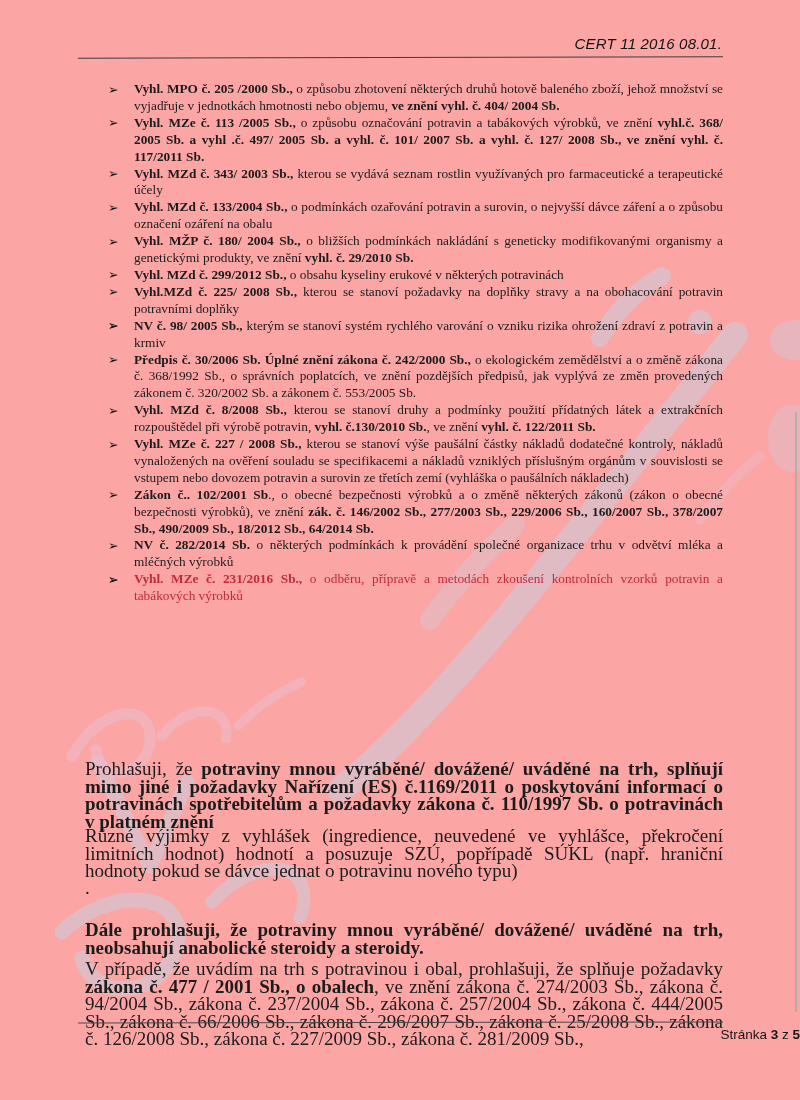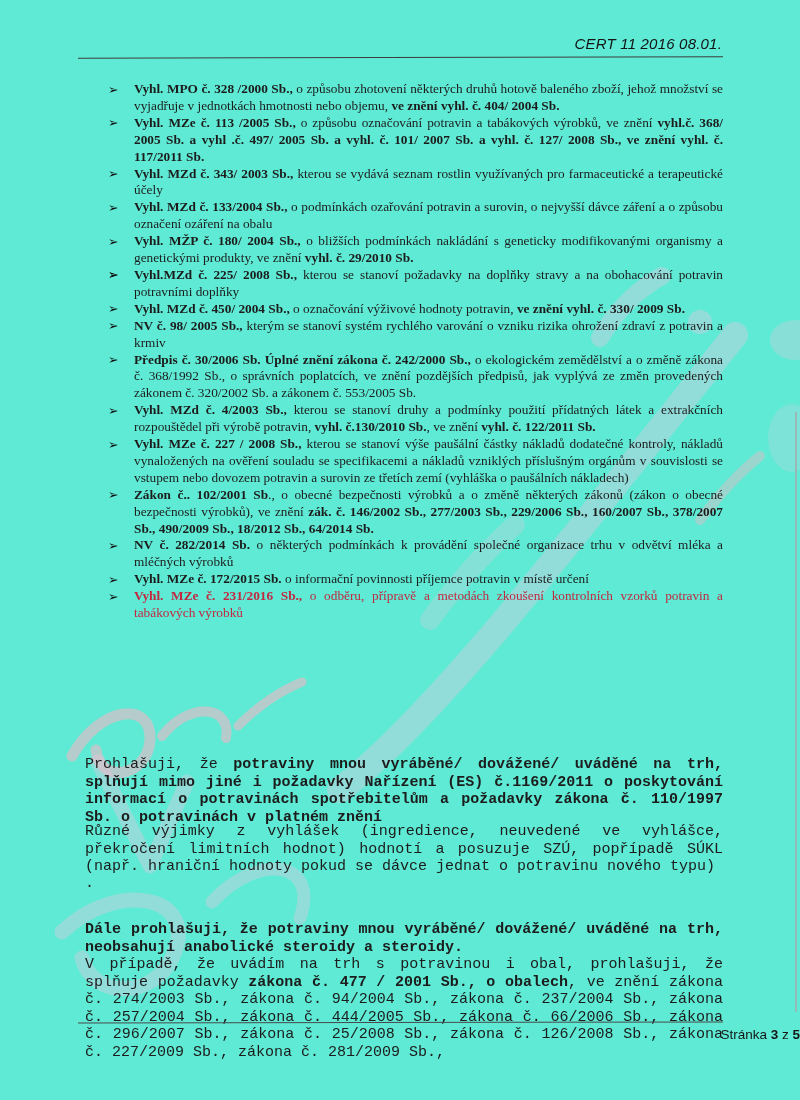--- a/index.html
+++ b/index.html
@@ -1,18 +1,18 @@
 <!DOCTYPE html>
 <html style="--red-text: #c22840; --wm-blue: #c7d1e0; --wm-pink: #edbac7;"><head>
 <meta charset="utf-8">
 <style>
   html,body { margin:0; padding:0; background:#e8e8e8; }
   .page {
     position:relative; width:800px; height:1100px; margin:0 auto;
-    background:#5eead4; overflow:hidden;
+    background:#fca5a5; overflow:hidden;
     font-family:"Liberation Serif", serif; color:#1c1c1c;
   }
   .layer-text { position:relative; z-index:2; }
   .watermark { position:absolute; inset:0; z-index:1; pointer-events:none; }
 
   .doc-code {
     position:absolute; top:35px; right:78px;
     font-family:"Liberation Sans", sans-serif;
     font-style:italic; font-size:15px; letter-spacing:0.2px; color:#141414;
   }
@@ -32,22 +32,22 @@
   }
   .reg-item .bullet {
     position:absolute; left:0; top:0.5px; font-size:12.5px; color:#111;
   }
   .b { font-weight:700; }
   .red { color:var(--red-text,#c22840); }
   .red .bullet { color:#111; }
 
   .para {
     position:absolute; left:85px; width:638px;
-    font-size:15px; line-height:17.5px;
-    text-align:justify; text-justify:inter-word;font-family:Liberation Mono, monospace;
+    font-size:19px; line-height:17.5px;
+    text-align:justify; text-justify:inter-word;
   }
   .para.p1 { top:741px; }
   .para.p2 { top:808px; }
   .para.pdot { top:860px; text-align:left; }
   .para.p3 { top:873px;margin-top:48px; }
   .para.p4 { top:941px; }
 
   .footer-rule {
     position:absolute; top:1022px; left:78px; width:645px;
     border-top:1.5px solid #4a4a4a; transform:rotate(-0.1deg);
@@ -91,35 +91,35 @@
       </g>
     </g>
   </svg>
 
   <div class="layer-text">
 
     <span class="doc-code">CERT 11 2016 08.01.</span>
     <div class="header-rule"></div>
 
     <ul class="reg-list" id="regList">
-        <li class="reg-item"><span class="bullet">➢</span><span><span class="b">Vyhl. MPO č. 328 /2000 Sb.,</span><span> o způsobu zhotovení některých druhů hotově baleného zboží, jehož množství se vyjadřuje v jednotkách hmotnosti nebo objemu, </span><span class="b">ve znění vyhl. č. 404/ 2004 Sb.</span></span></li>
+        <li class="reg-item"><span class="bullet">➢</span><span><span class="b">Vyhl. MPO č. 205 /2000 Sb.,</span><span> o způsobu zhotovení některých druhů hotově baleného zboží, jehož množství se vyjadřuje v jednotkách hmotnosti nebo objemu, </span><span class="b">ve znění vyhl. č. 404/ 2004 Sb.</span></span></li>
         <li class="reg-item"><span class="bullet">➢</span><span><span class="b">Vyhl. MZe č. 113 /2005 Sb.,</span><span> o způsobu označování potravin a tabákových výrobků, ve znění </span><span class="b">vyhl.č. 368/ 2005 Sb. a vyhl .č. 497/ 2005 Sb. a vyhl. č. 101/ 2007 Sb. a vyhl. č. 127/ 2008 Sb., ve znění vyhl. č. 117/2011 Sb.</span></span></li>
         <li class="reg-item"><span class="bullet">➢</span><span><span class="b">Vyhl. MZd č. 343/ 2003 Sb.,</span><span> kterou se vydává seznam rostlin využívaných pro farmaceutické a terapeutické účely</span></span></li>
         <li class="reg-item"><span class="bullet">➢</span><span><span class="b">Vyhl. MZd č. 133/2004 Sb.,</span><span> o podmínkách ozařování potravin a surovin, o nejvyšší dávce záření a o způsobu označení ozáření na obalu</span></span></li>
         <li class="reg-item"><span class="bullet">➢</span><span><span class="b">Vyhl. MŽP č. 180/ 2004 Sb.,</span><span> o bližších podmínkách nakládání s geneticky modifikovanými organismy a genetickými produkty, ve znění </span><span class="b">vyhl. č. 29/2010 Sb.</span></span></li>
+        <li class="reg-item"><span class="bullet">➢</span><span><span class="b">Vyhl. MZd č. 299/2012 Sb.,</span><span> o obsahu kyseliny erukové v některých potravinách</span></span></li>
+        <li class="reg-item"><span class="bullet">➢</span><span><span class="b">Vyhl.MZd č. 225/ 2008 Sb.,</span><span> kterou se stanoví požadavky na doplňky stravy a na obohacování potravin potravními doplňky</span></span></li>
         <li class="reg-item"><span class="bullet">➢</span></li>
-        <li class="reg-item"><span class="bullet">➢</span><span><span class="b">Vyhl.MZd č. 225/ 2008 Sb.,</span><span> kterou se stanoví požadavky na doplňky stravy a na obohacování potravin potravními doplňky</span></span></li>
-        <li class="reg-item"><span class="bullet">➢</span><span><span class="b">Vyhl. MZd č. 450/ 2004 Sb.,</span><span> o označování výživové hodnoty potravin, </span><span class="b">ve znění vyhl. č. 330/ 2009 Sb.</span></span></li>
         <li class="reg-item"><span class="bullet">➢</span><span><span class="b">NV č. 98/ 2005 Sb.,</span><span> kterým se stanoví systém rychlého varování o vzniku rizika ohrožení zdraví z potravin a krmiv</span></span></li>
         <li class="reg-item"><span class="bullet">➢</span><span><span class="b">Předpis č. 30/2006 Sb. Úplné znění zákona č. 242/2000 Sb.,</span><span> o ekologickém zemědělství a o změně zákona č. 368/1992 Sb., o správních poplatcích, ve znění pozdějších předpisů, jak vyplývá ze změn provedených zákonem č. 320/2002 Sb. a zákonem č. 553/2005 Sb.</span></span></li>
-        <li class="reg-item"><span class="bullet">➢</span><span><span class="b">Vyhl. MZd č. 4/2003 Sb.,</span><span> kterou se stanoví druhy a podmínky použití přídatných látek a extrakčních rozpouštědel při výrobě potravin, </span><span class="b">vyhl. č.130/2010 Sb.</span><span>, ve znění </span><span class="b">vyhl. č. 122/2011 Sb.</span></span></li>
+        <li class="reg-item"><span class="bullet">➢</span><span><span class="b">Vyhl. MZd č. 8/2008 Sb.,</span><span> kterou se stanoví druhy a podmínky použití přídatných látek a extrakčních rozpouštědel při výrobě potravin, </span><span class="b">vyhl. č.130/2010 Sb.</span><span>, ve znění </span><span class="b">vyhl. č. 122/2011 Sb.</span></span></li>
         <li class="reg-item"><span class="bullet">➢</span><span><span class="b">Vyhl. MZe č. 227 / 2008 Sb.,</span><span> kterou se stanoví výše paušální částky nákladů dodatečné kontroly, nákladů vynaložených na ověření souladu se specifikacemi a nákladů vzniklých příslušným orgánům v souvislosti se vstupem nebo dovozem potravin a surovin ze třetích zemí (vyhláška o paušálních nákladech)</span></span></li>
         <li class="reg-item"><span class="bullet">➢</span><span><span class="b">Zákon č.. 102/2001 Sb</span><span>., o obecné bezpečnosti výrobků a o změně některých zákonů (zákon o obecné bezpečnosti výrobků), ve znění </span><span class="b">zák. č. 146/2002 Sb., 277/2003 Sb., 229/2006 Sb., 160/2007 Sb., 378/2007 Sb., 490/2009 Sb., 18/2012 Sb., 64/2014 Sb.</span></span></li>
         <li class="reg-item"><span class="bullet">➢</span><span><span class="b">NV č. 282/2014 Sb.</span><span> o některých podmínkách k provádění společné organizace trhu v odvětví mléka a mléčných výrobků</span></span></li>
-        <li class="reg-item"><span class="bullet">➢</span><span><span class="b">Vyhl. MZe č. 172/2015 Sb.</span><span> o informační povinnosti příjemce potravin v místě určení</span></span></li>
+        <li class="reg-item"><span class="bullet">➢</span></li>
         <li class="reg-item red"><span class="bullet">➢</span><span><span class="b">Vyhl. MZe č. 231/2016 Sb.,</span><span> o odběru, přípravě a metodách zkoušení kontrolních vzorků potravin a tabákových výrobků</span></span></li>
       </ul>
 
     <p class="para p1"><span>Prohlašuji, že </span><span class="b">potraviny mnou vyráběné/ dovážené/ uváděné na trh, splňují mimo jiné i požadavky Nařízení (ES) č.1169/2011 o poskytování informací o potravinách spotřebitelům a požadavky zákona č. 110/1997 Sb. o potravinách v platném znění</span></p>
     <p class="para p2"><span>Různé výjimky z vyhlášek (ingredience, neuvedené ve vyhlášce, překročení limitních hodnot) hodnotí a posuzuje SZÚ, popřípadě SÚKL (např. hraniční hodnoty pokud se dávce jednat o potravinu nového typu)</span></p>
     <p class="para pdot"><span>.</span></p>
     <p class="para p3"><span class="b">Dále prohlašuji, že potraviny mnou vyráběné/ dovážené/ uváděné na trh, neobsahují anabolické steroidy a steroidy.</span></p>
     <p class="para p4"><span>V případě, že uvádím na trh s potravinou i obal, prohlašuji, že splňuje požadavky </span><span class="b">zákona č. 477 / 2001 Sb., o obalech</span><span>, ve znění zákona č. 274/2003 Sb., zákona č. 94/2004 Sb., zákona č. 237/2004 Sb., zákona č. 257/2004 Sb., zákona č. 444/2005 Sb., zákona č. 66/2006 Sb., zákona č. 296/2007 Sb., zákona č. 25/2008 Sb., zákona č. 126/2008 Sb., zákona č. 227/2009 Sb., zákona č. 281/2009 Sb.,</span></p>
 
     <div class="footer-rule"></div>

